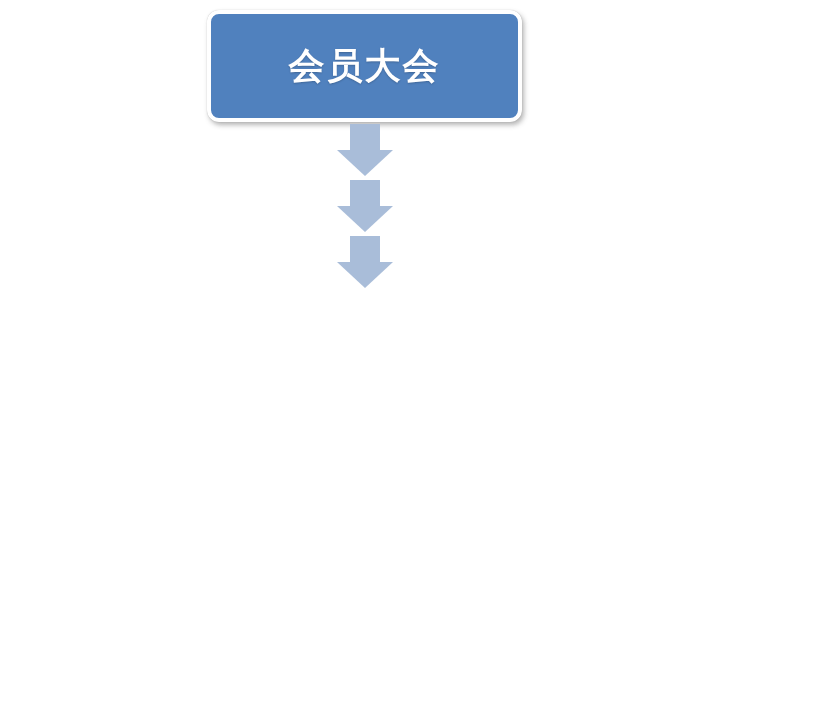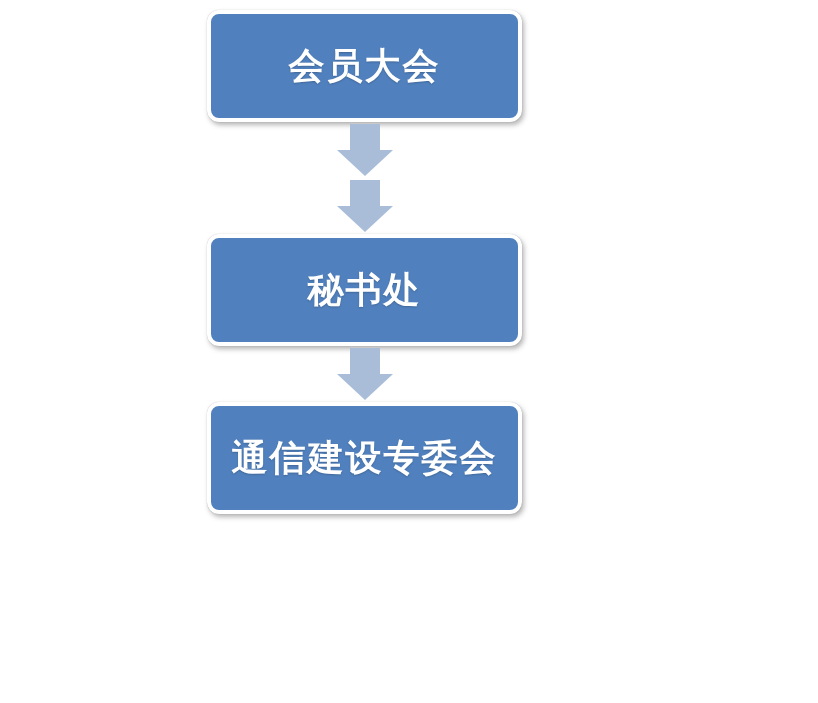--- a/index.html
+++ b/index.html
@@ -76,27 +76,21 @@
       <rect x="15" y="0" width="30" height="27"></rect>
       <polygon points="2,26 58,26 30,52"></polygon>
     </svg>
 
 
     <svg class="arrow" width="60" height="52" viewBox="0 0 60 52" aria-hidden="true">
       <rect x="15" y="0" width="30" height="27"></rect>
       <polygon points="2,26 58,26 30,52"></polygon>
     </svg>
 
-    <div class="node">
-      <span class="node-label">秘书处</span>
-    </div>
 
     <svg class="arrow" width="60" height="52" viewBox="0 0 60 52" aria-hidden="true">
       <rect x="15" y="0" width="30" height="27"></rect>
       <polygon points="2,26 58,26 30,52"></polygon>
     </svg>
 
-    <div class="node">
-      <span class="node-label">通信建设专委会</span>
-    </div>
 
   </div>
 </div>
 
 </body></html>

